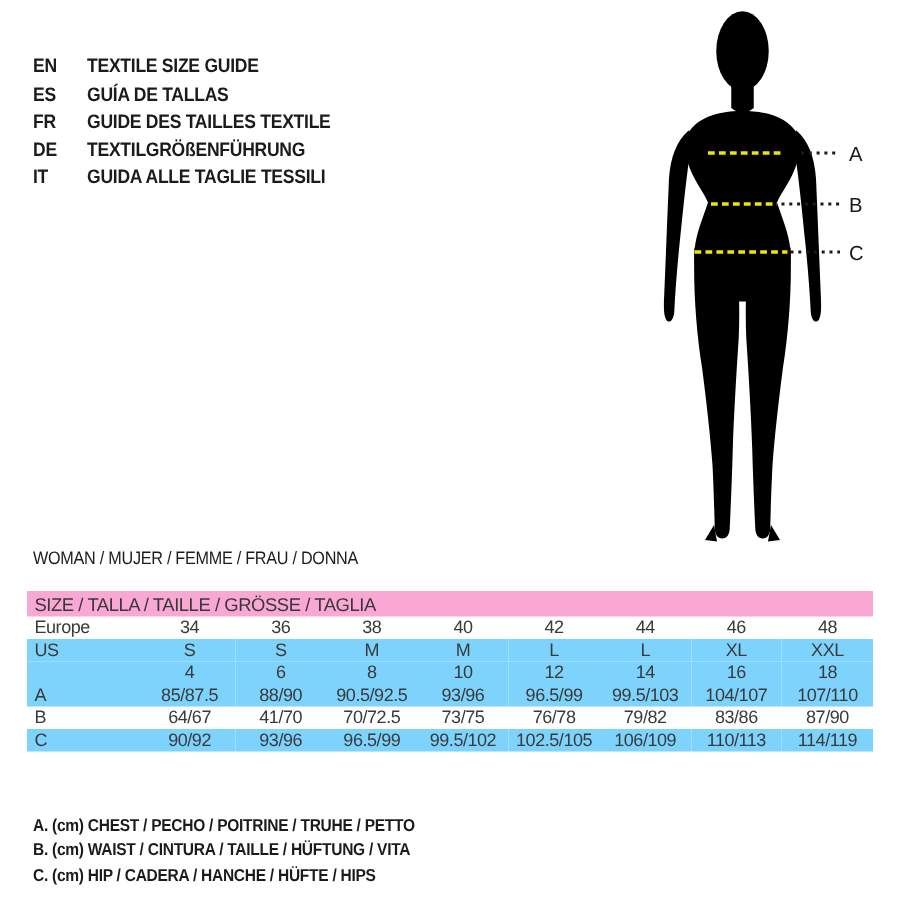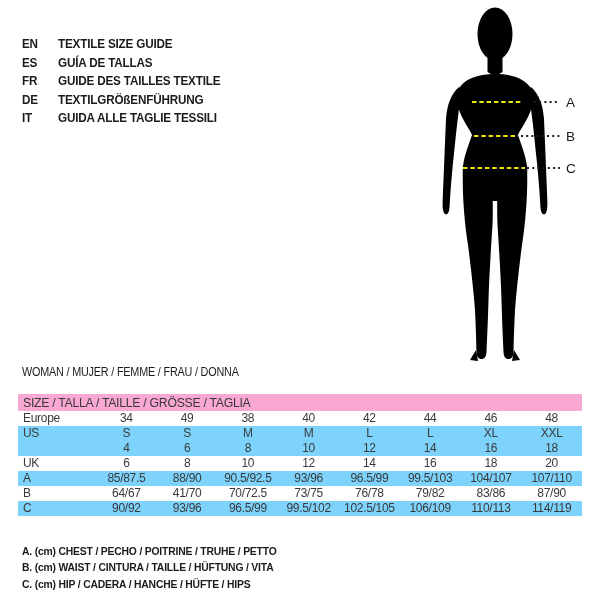--- a/index.html
+++ b/index.html
@@ -129,21 +129,21 @@
   </colgroup>
   <thead>
     <tr>
       <th colspan="9">SIZE / TALLA / TAILLE / GRÖSSE / TAGLIA</th>
     </tr>
   </thead>
   <tbody>
   <tr>
     <td class="row-label">Europe</td>
   <td>34</td>
-        <td>49</td>
+        <td>36</td>
         <td>38</td>
         <td>40</td>
         <td>42</td>
         <td>44</td>
         <td>46</td>
         <td>48</td>
       </tr>
 
   <tr class="shaded">
     <td class="row-label">US</td>
@@ -162,31 +162,20 @@
   <td>4</td>
         <td>6</td>
         <td>8</td>
         <td>10</td>
         <td>12</td>
         <td>14</td>
         <td>16</td>
         <td>18</td>
       </tr>
 
-  <tr>
-    <td class="row-label">UK</td>
-  <td>6</td>
-        <td>8</td>
-        <td>10</td>
-        <td>12</td>
-        <td>14</td>
-        <td>16</td>
-        <td>18</td>
-        <td>20</td>
-      </tr>
 
   <tr class="shaded">
     <td class="row-label">A</td>
   <td>85/87.5</td>
         <td>88/90</td>
         <td>90.5/92.5</td>
         <td>93/96</td>
         <td>96.5/99</td>
         <td>99.5/103</td>
         <td>104/107</td>

